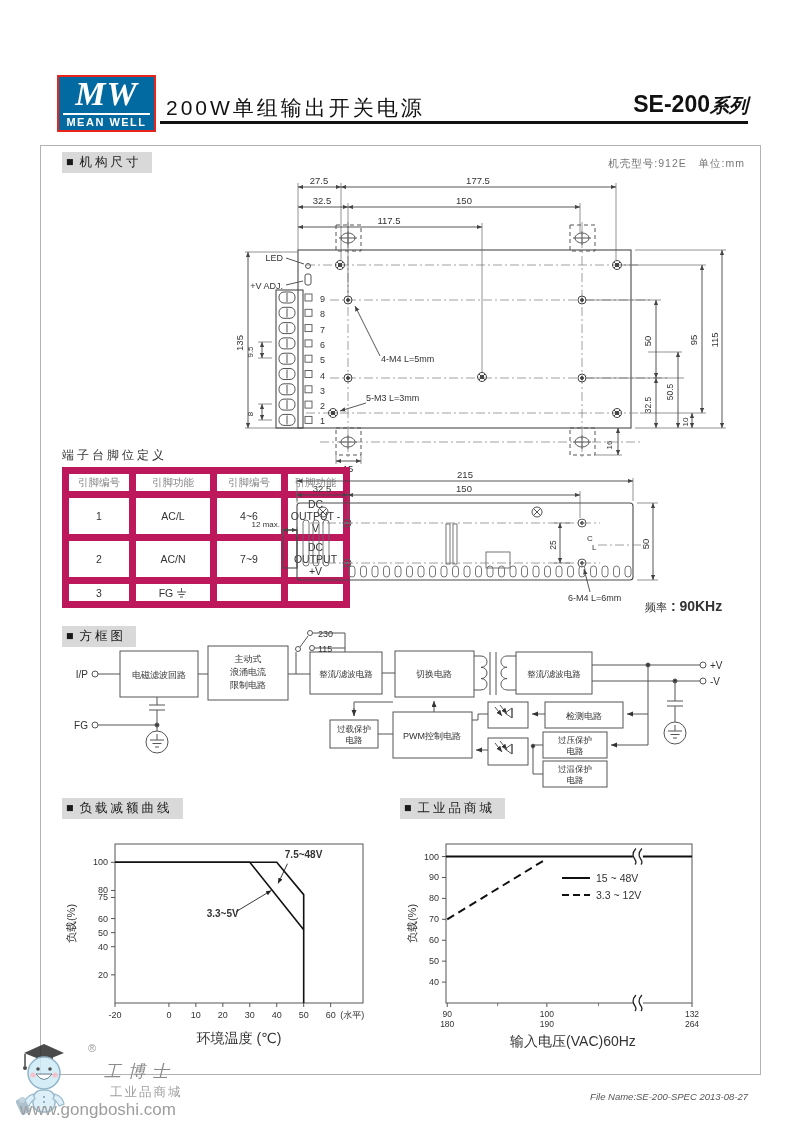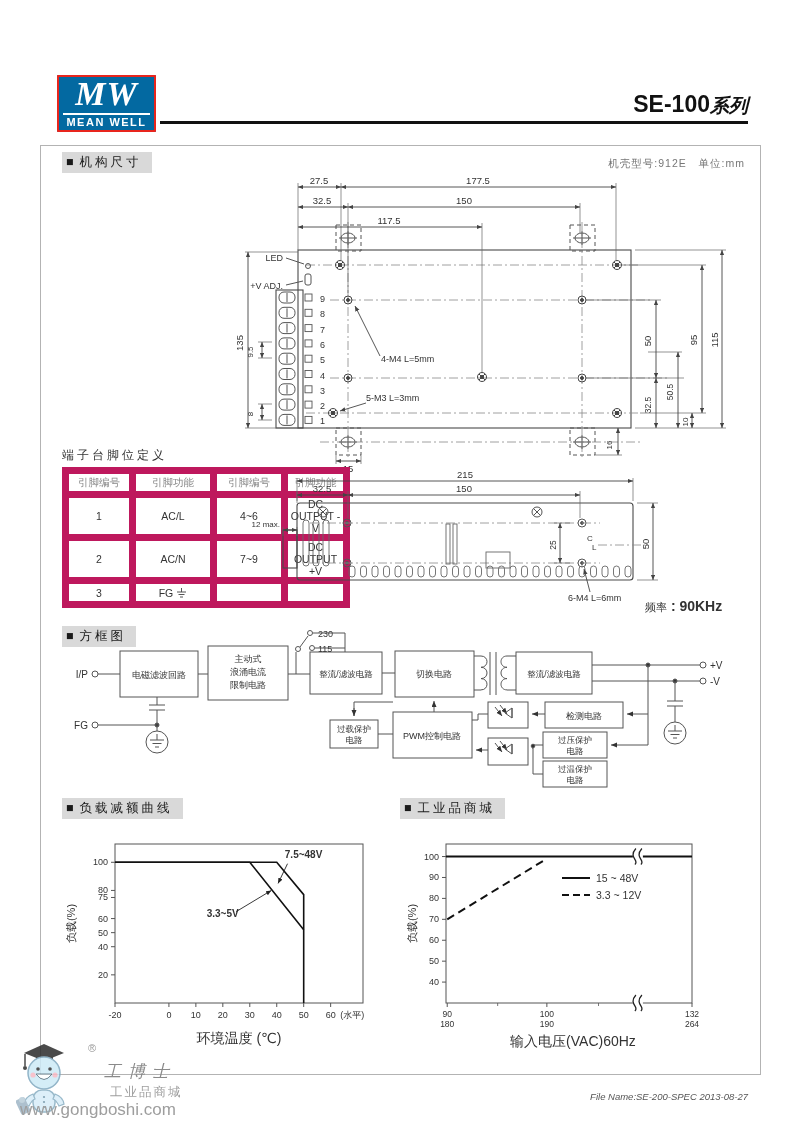--- a/index.html
+++ b/index.html
@@ -42,21 +42,22 @@
 </head>
 <body>
 
 <div class="page">
 
   <div class="abs logo">
     <div class="mw">MW</div>
     <div class="mwline"></div>
     <div class="mwell">MEAN WELL</div>
   </div>
-  <div class="abs series"><span>SE-100</span><span class="sfx">系列</span></div>
+  <div class="abs title">200W单组输出开关电源</div>
+  <div class="abs series"><span>SE-200</span><span class="sfx">系列</span></div>
   <div class="abs rule"></div>
 
   <div class="abs content-box"></div>
 
   <div class="abs sec" style="left:62px;top:152px;"><span class="blk">■</span><span>机构尺寸</span></div>
   <div class="abs casenote"><span>机壳型号:912E</span>&nbsp;&nbsp;&nbsp;<span>单位:mm</span></div>
 
   <svg class="abs" style="left:40px;top:175px;" width="720" height="300" viewBox="40 175 720 300">
     <defs>
       <marker id="tvE" orient="auto" markerWidth="8" markerHeight="6" refX="6" refY="2.5">

